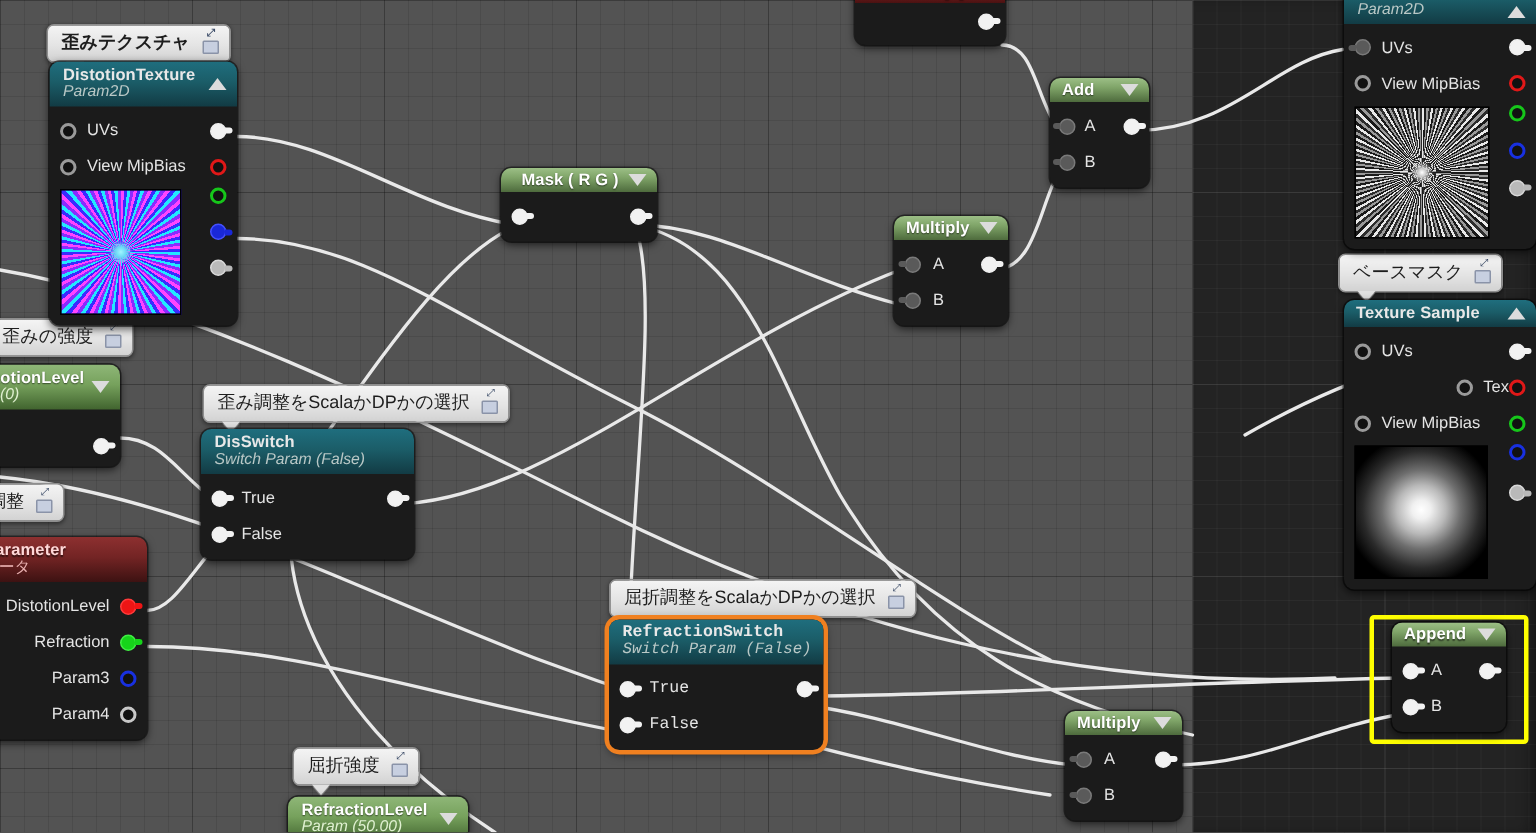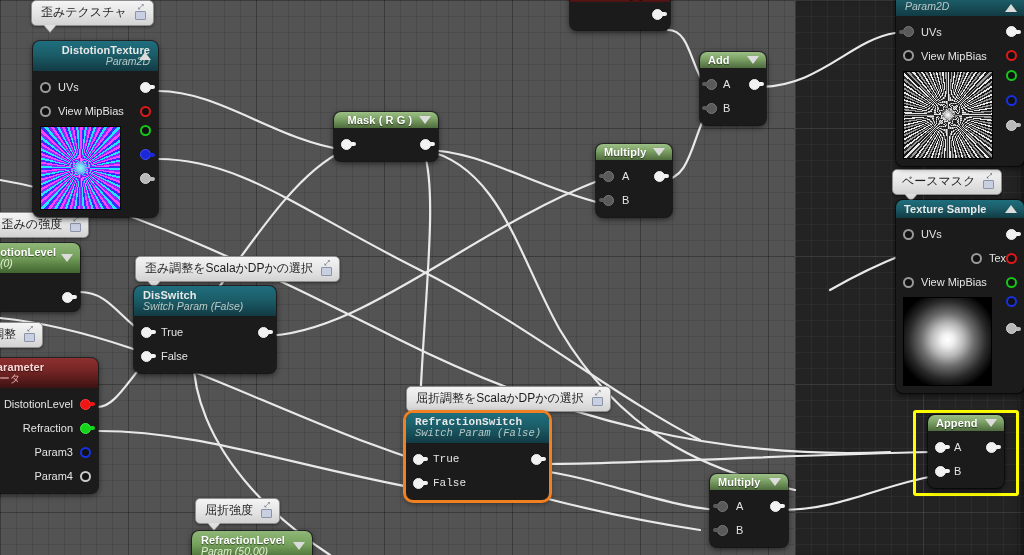--- a/index.html
+++ b/index.html
@@ -178,21 +178,21 @@
       <path d="M1012,232 C960,232 900,250 830,290"></path>
 
       <path d="M0,180 C120,200 260,270 400,340 C560,420 720,460 890,452"></path>
 
       <path d="M0,318 C120,330 230,390 360,440 C480,485 600,515 700,530"></path>
 
       <path d="M424,152 C440,200 420,330 418,462"></path>
     </g>
   </svg>
 
-  <div class="bubble" style="left:31px; top:0;">
+  <div class="bubble" style="left:31px; top:16px;font-weight:bold;">
     <span>歪みテクスチャ</span>
     <span class="bicons">
         <span class="bic1">⤢</span>
         <span class="bic2"></span>
       </span>
     <span class="tail"></span>
   </div>
 
   <div class="bubble" style="left:-45px; top:212px;">
     <span>用する歪みの強度</span>
@@ -239,21 +239,21 @@
 
   <div class="bubble" style="left:892px; top:169px;">
     <span>ベースマスク</span>
     <span class="bicons">
         <span class="bic1">⤢</span>
         <span class="bic2"></span>
       </span>
     <span class="tail"></span>
   </div>
 
-  <div class="node" style="left:33px; top:41px; width:125px;text-align:right;">
+  <div class="node" style="left:33px; top:41px; width:125px;">
     <div class="nhead h-teal">
       <div class="ntitle">DistotionTexture</div>
       <div class="nsub">Param2D</div>
       <span class="arrow up"></span>
     </div>
     <div class="nbody">
       <div class="prow" style="justify-content:space-between;">
         <div style="display:flex;align-items:center;">
           <span class="pin hollow"></span>
           <span class="plabel" style="margin-left:7px;">UVs</span>

